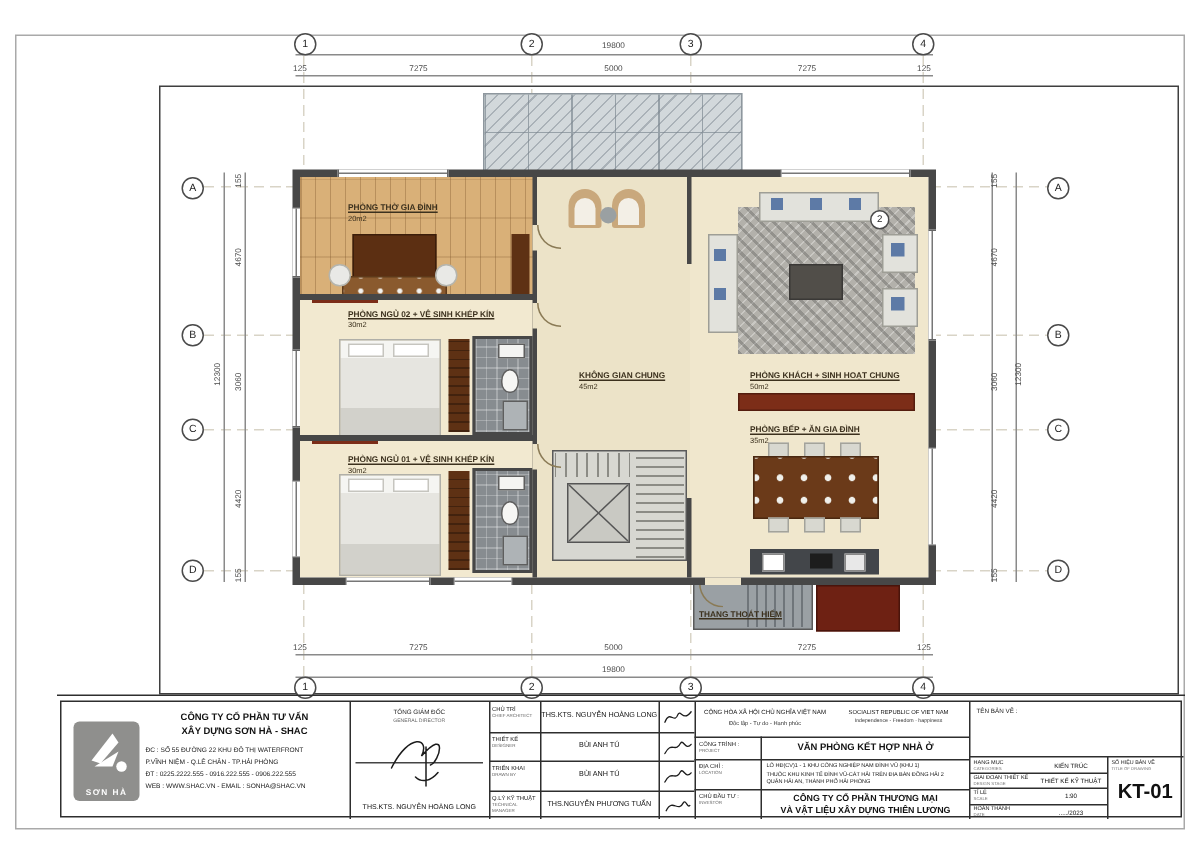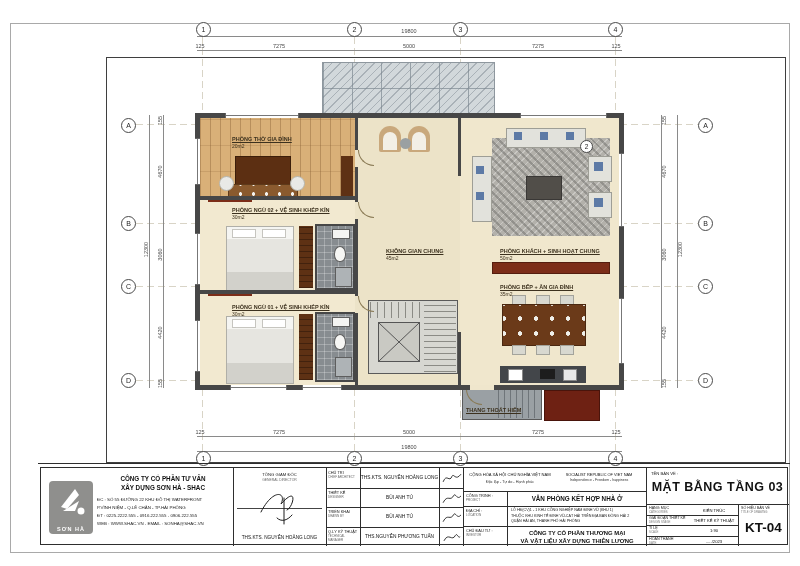--- a/index.html
+++ b/index.html
@@ -368,21 +368,20 @@
       <div class="t4" style="font-size:3.9px">CHỦ ĐẦU TƯ :</div>
       <div class="t3" style="font-size:3px">INVESTOR</div>
     </div>
     <div class="abs cent" style="left:467px;top:61px;width:138px;font-weight:bold;font-size:5.9px;color:#111;line-height:1.4">
       <div>CÔNG TY CỔ PHẦN THƯƠNG MẠI</div>
       <div>VÀ VẬT LIỆU XÂY DỰNG THIÊN LƯƠNG</div>
     </div>
     <div class="tbl" style="left:605px;top:0;width:1px;height:78px"></div>
 
     <div class="abs" style="left:610px;top:3px;font-size:4.2px;color:#222">TÊN BẢN VẼ :</div>
-    <div class="abs cent" style="left:605px;top:12px;width:143px;font-size:12.5px;font-weight:bold;color:#111;letter-spacing:.5px">MẶT BẰNG TẦNG 03</div>
     <div class="tbl" style="left:605px;top:36px;width:143px;height:1px"></div>
     <div class="tbl" style="left:697px;top:36px;width:1px;height:42px"></div>
     <div class="tbl" style="left:605px;top:47px;width:92px;height:1px"></div>
     <div class="tbl" style="left:605px;top:57px;width:92px;height:1px"></div>
     <div class="tbl" style="left:605px;top:68px;width:92px;height:1px"></div>
 
     <div class="abs" style="left:608px;top:38px;width:44px">
       <div style="font-size:3.7px;color:#222">HẠNG MỤC</div>
       <div style="font-size:2.9px;color:#777">CATEGORIES</div>
     </div>
@@ -403,16 +402,16 @@
     <div class="abs" style="left:608px;top:69px;width:44px">
       <div style="font-size:3.7px;color:#222">HOÀN THÀNH</div>
       <div style="font-size:2.9px;color:#777">DATE</div>
     </div>
     <div class="abs cent" style="left:650px;top:71px;width:46px;font-size:4.2px;color:#111">...../2023</div>
 
     <div class="abs" style="left:700px;top:38px;width:46px">
       <div style="font-size:3.6px;color:#222">SỐ HIỆU BẢN VẼ</div>
       <div style="font-size:2.8px;color:#777">TITLE OF DRAWING</div>
     </div>
-    <div class="abs cent" style="left:697px;top:52px;width:51px;font-size:13.5px;font-weight:bold;color:#111">KT-04</div>
+    <div class="abs cent" style="left:697px;top:52px;width:51px;font-size:13.5px;font-weight:bold;color:#111">KT-01</div>
   </div>
 
 </div>
 
 </body></html>

